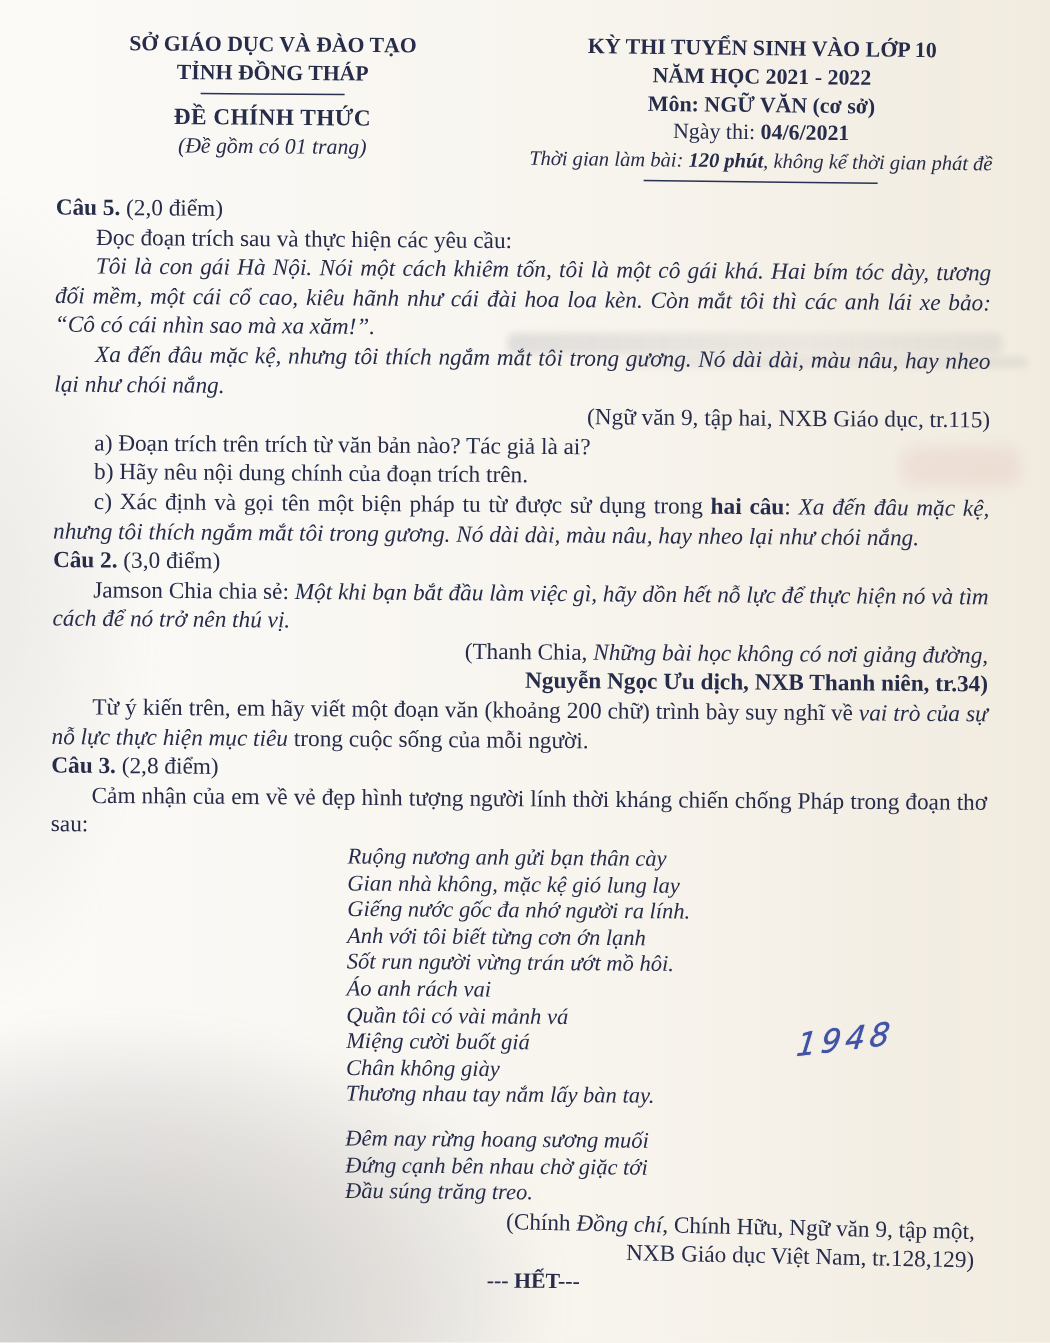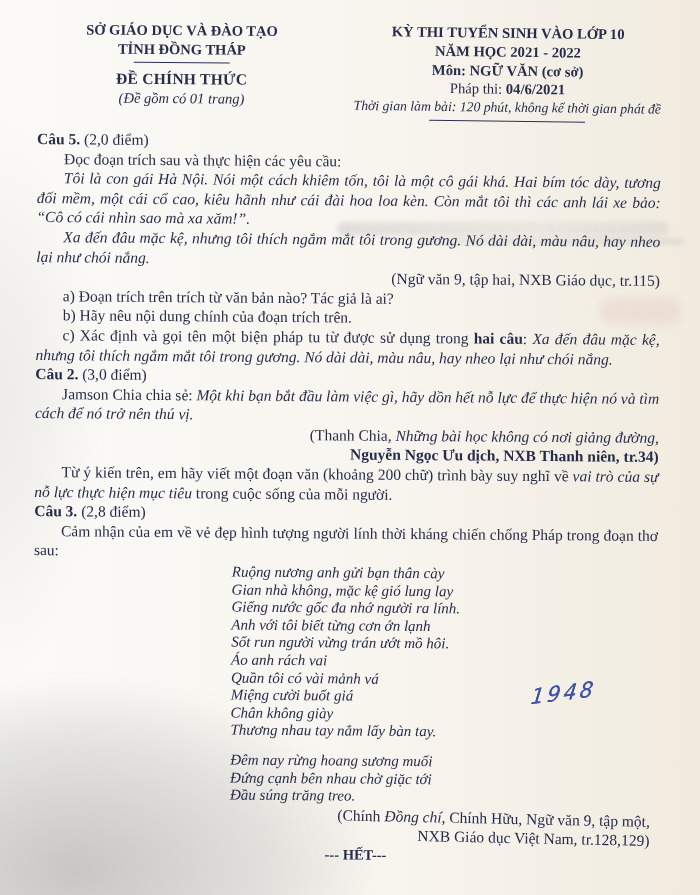--- a/index.html
+++ b/index.html
@@ -41,21 +41,21 @@
     background:rgba(214,150,150,0.16); filter:blur(5px); border-radius:10px; pointer-events:none;
   }
 
   .content {
     position:absolute; inset:0; padding:20px 16px 0 38px;
     transform:rotate(0.45deg); transform-origin:30px 30px;
   }
 
   .b  { font-weight:bold; }
   .i  { font-style:italic; }
-  .bi { font-weight:normal; font-style:italic;margin-top:44px; }
+  .bi { font-weight:bold; font-style:italic;margin-top:44px; }
   .ul { text-underline-offset:3px; }
 
   
   .header { display:flex; justify-content:space-between; margin-bottom:11px; }
   .hl { width:288px; text-align:center; font-size:14.5px; line-height:18.5px; }
   .hl .exam-type { font-size:15.5px; margin-top:7px; letter-spacing:0.3px; }
   .hl .note { font-size:14.5px; }
   .rule-s { width:96px; border-bottom:1.6px solid #2a3052; margin:4px auto 0; }
   .hr { width:352px; text-align:center; font-size:14.6px; line-height:18.8px; transform:rotate(0.25deg); }
   .hr .time { font-size:13.7px; white-space:nowrap; }
@@ -100,21 +100,21 @@
         <div class="b">SỞ GIÁO DỤC VÀ ĐÀO TẠO</div>
         <div class="b">TỈNH ĐỒNG THÁP</div>
         <div class="rule-s"></div>
         <div class="b exam-type">ĐỀ CHÍNH THỨC</div>
         <div class="i note">(Đề gồm có 01 trang)</div>
       </div>
       <div class="hr">
         <div class="b">KỲ THI TUYỂN SINH VÀO LỚP 10</div>
         <div class="b">NĂM HỌC 2021 - 2022</div>
         <div class="b">Môn: NGỮ VĂN (cơ sở)</div>
-        <div><span>Pháp thi: </span><span class="b">04/6/2021</span></div>
+        <div><span>Ngày thi: </span><span class="b">04/6/2021</span></div>
         <div class="time"><span class="i">Thời gian làm bài: </span><span class="bi">120 phút</span><span class="i">, không kể thời gian phát đề</span></div>
         <div class="rule-m"></div>
       </div>
     </div>
 
     <div class="sec">
 
       <p><span class="b">Câu 5.</span><span> (2,0 điểm)</span></p>
       <p class="ind">Đọc đoạn trích sau và thực hiện các yêu cầu:</p>
       <p class="ind just i">Tôi là con gái Hà Nội. Nói một cách khiêm tốn, tôi là một cô gái khá. Hai bím tóc dày, tương đối mềm, một cái cổ cao, kiêu hãnh như cái đài hoa loa kèn. Còn mắt tôi thì các anh lái xe bảo: “Cô có cái nhìn sao mà xa xăm!”.</p>

